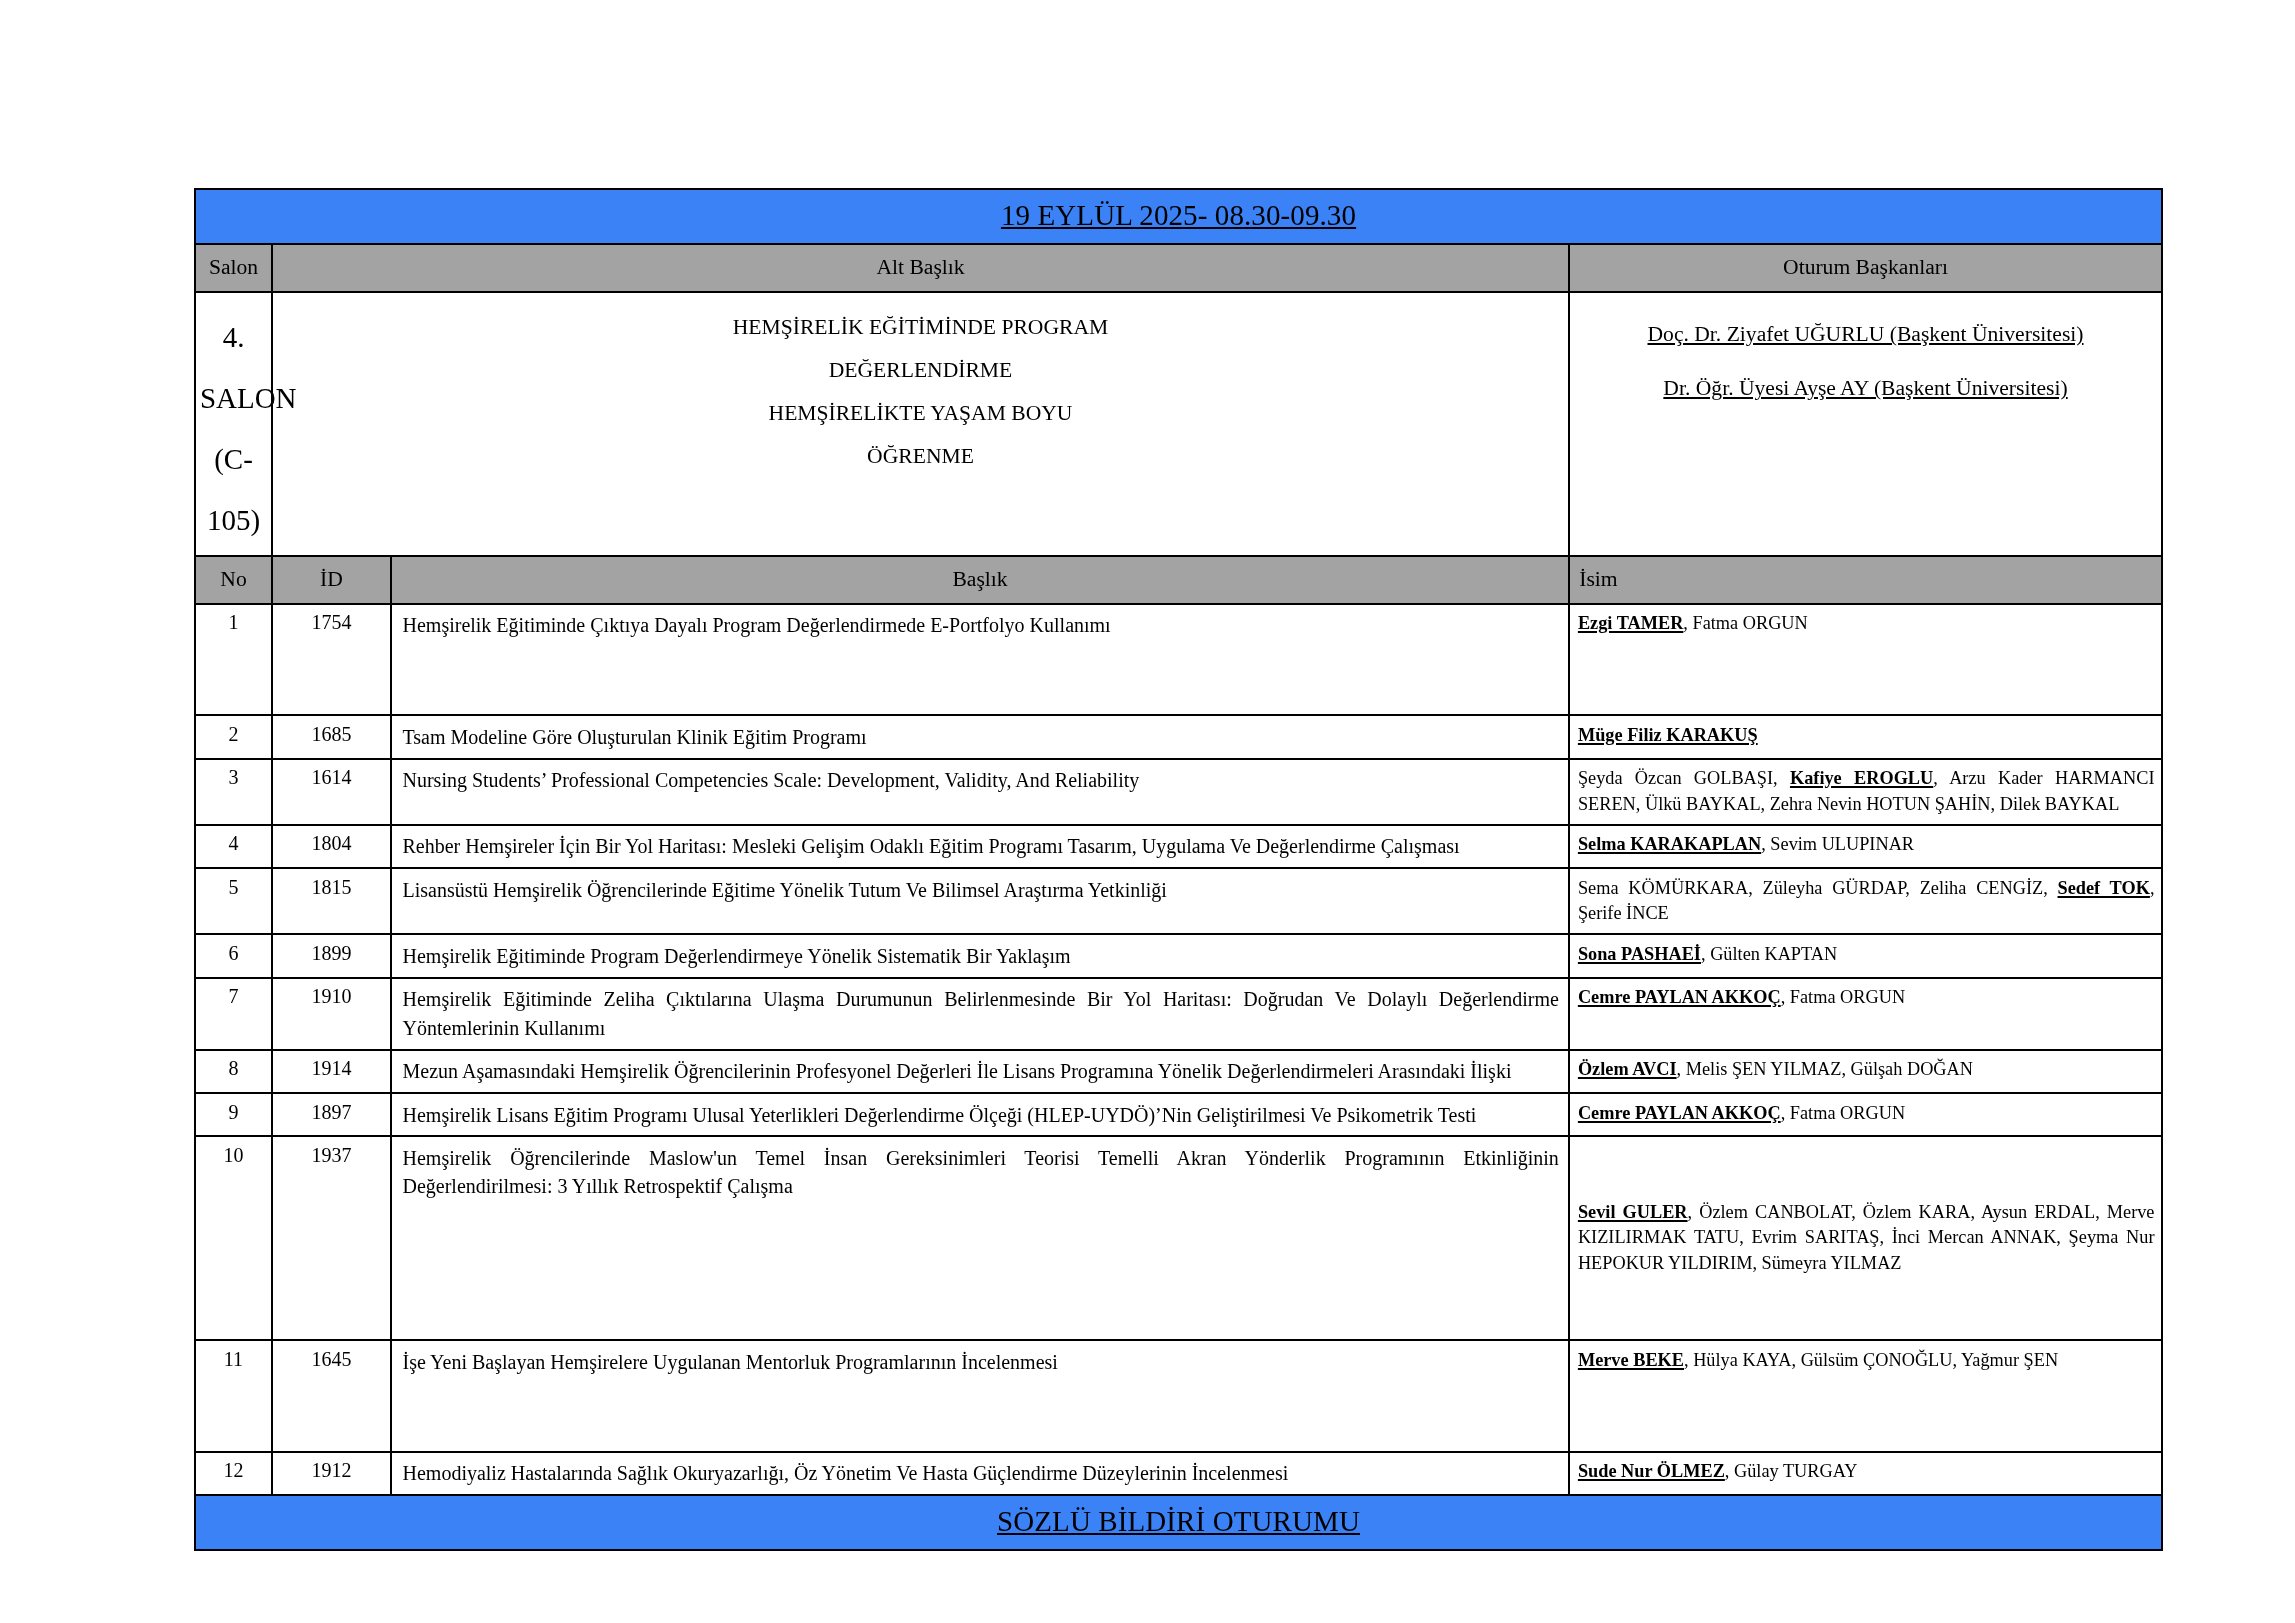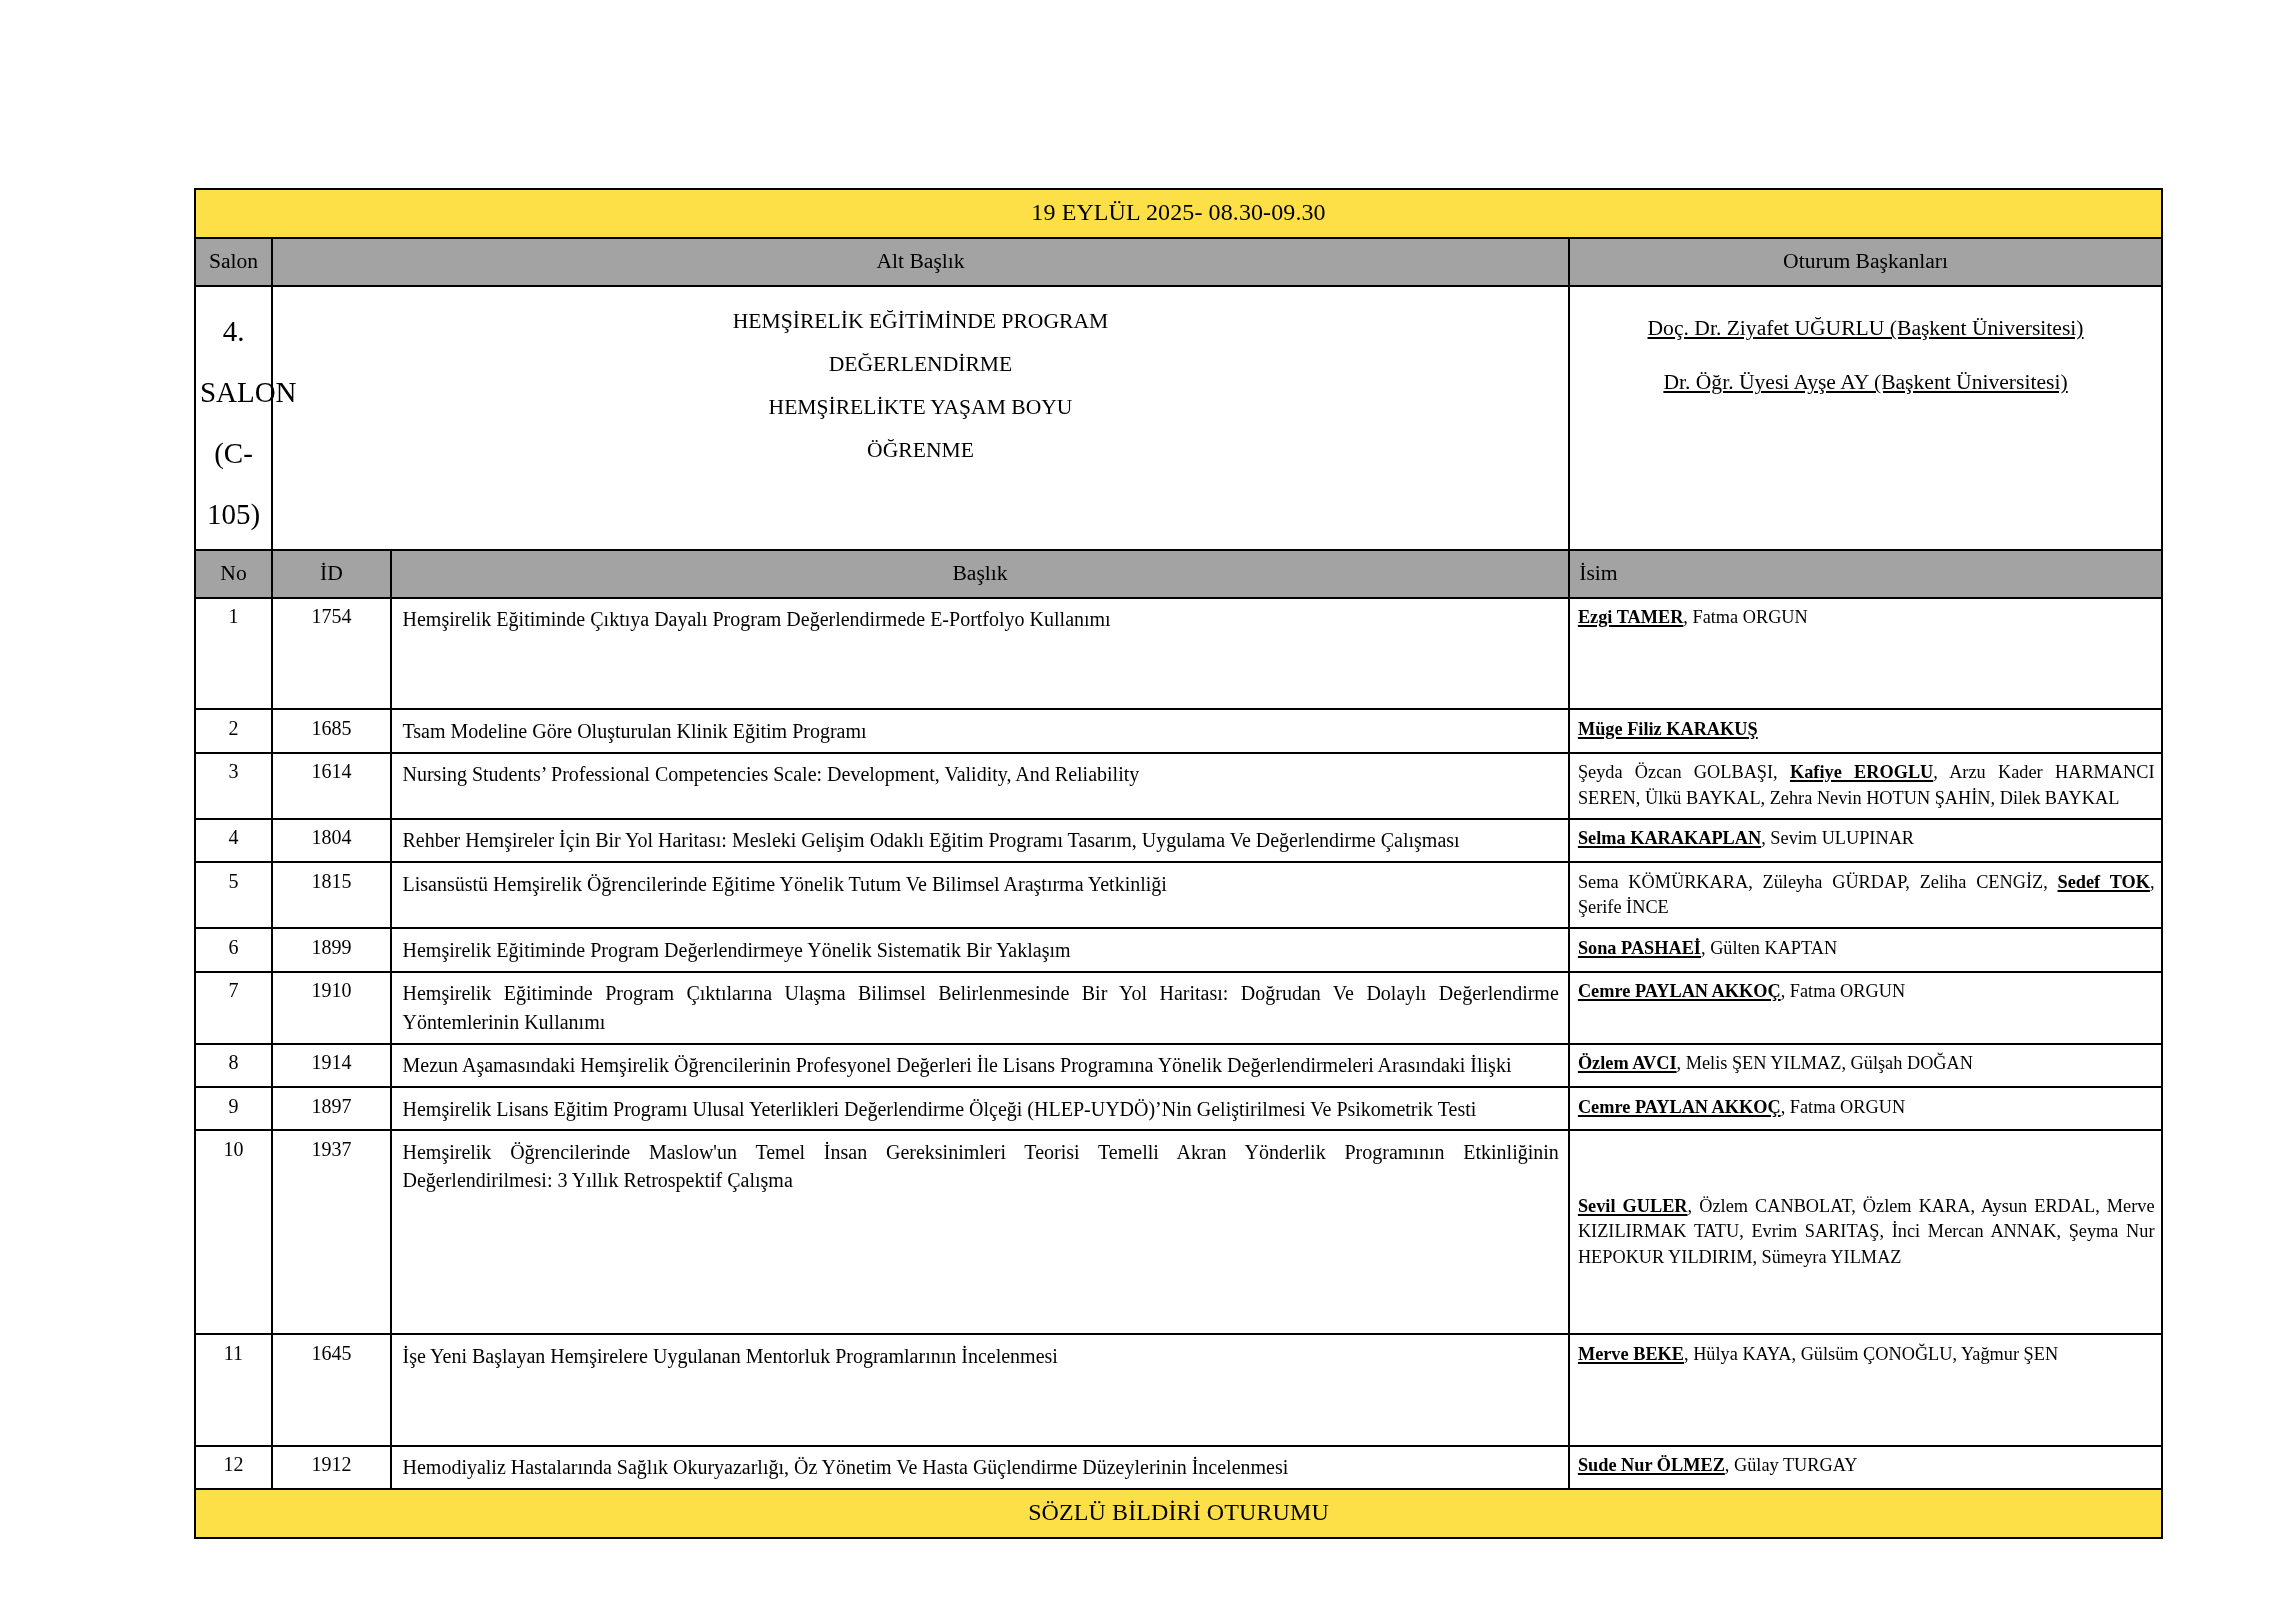--- a/index.html
+++ b/index.html
@@ -27,27 +27,28 @@
     font-size: 19.6px;
   }
   table.program td, table.program th {
     border: 2px solid #000000;
     padding: 0;
     vertical-align: top;
     font-weight: normal;
   }
   
   .banner {
-    background: #fde047;
-    text-align: center;
-    font-weight: bold;
-    font-size: 24px;
+    background: #3b82f6;
+    text-align: center;
+    font-weight: bold;
+    font-size: 29px;
     padding: 9.2px 5.2px 10.5px 5.2px !important;
     vertical-align: middle !important;
     letter-spacing: 0.1px;
+    text-decoration: underline;
   }
   .band {
     background: #a3a3a3;
     text-align: center;
     font-weight: bold;
     font-size: 21.6px;
     vertical-align: middle !important;
     padding: 10.5px 5.2px !important;
   }
   .band.left {
@@ -202,21 +203,21 @@
         </tr>
         <tr>
           <td class="c-no">6</td>
           <td class="c-id">1899</td>
           <td class="c-title">Hemşirelik Eğitiminde Program Değerlendirmeye Yönelik Sistematik Bir Yaklaşım</td>
           <td class="c-names"><span class="pres">Sona PASHAEİ</span><span>, Gülten KAPTAN</span></td>
         </tr>
         <tr>
           <td class="c-no">7</td>
           <td class="c-id">1910</td>
-          <td class="c-title">Hemşirelik Eğitiminde Program Çıktılarına Ulaşma Bilimsel Belirlenmesinde Bir Yol Haritası: Doğrudan Ve Dolaylı Değerlendirme Yöntemlerinin Kullanımı</td>
+          <td class="c-title">Hemşirelik Eğitiminde Zeliha Çıktılarına Ulaşma Durumunun Belirlenmesinde Bir Yol Haritası: Doğrudan Ve Dolaylı Değerlendirme Yöntemlerinin Kullanımı</td>
           <td class="c-names"><span class="pres">Cemre PAYLAN AKKOÇ</span><span>, Fatma ORGUN</span></td>
         </tr>
         <tr>
           <td class="c-no">8</td>
           <td class="c-id">1914</td>
           <td class="c-title">Mezun Aşamasındaki Hemşirelik Öğrencilerinin Profesyonel Değerleri İle Lisans Programına Yönelik Değerlendirmeleri Arasındaki İlişki</td>
           <td class="c-names"><span class="pres">Özlem AVCI</span><span>, Melis ŞEN YILMAZ, Gülşah DOĞAN</span></td>
         </tr>
         <tr>
           <td class="c-no">9</td>

